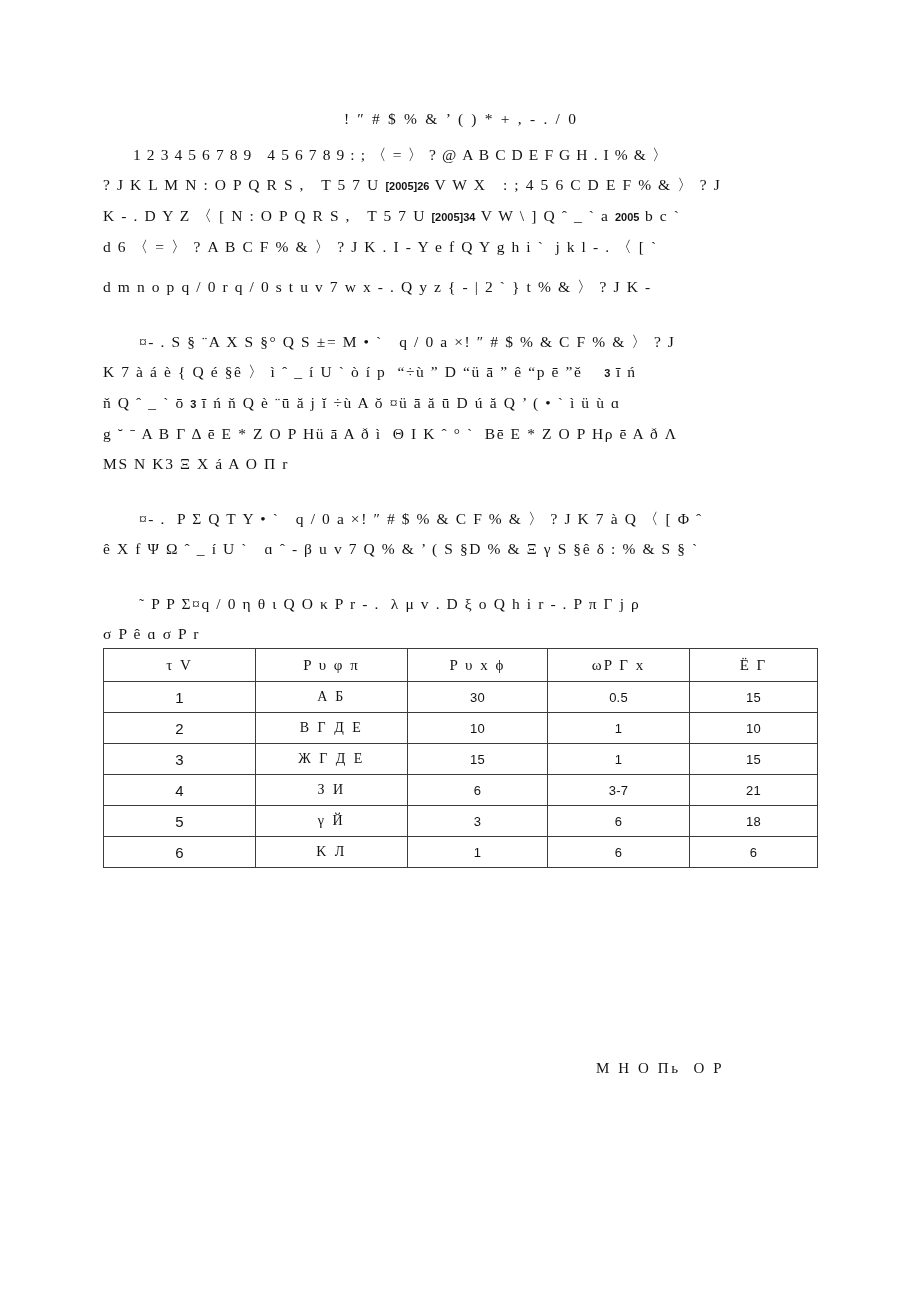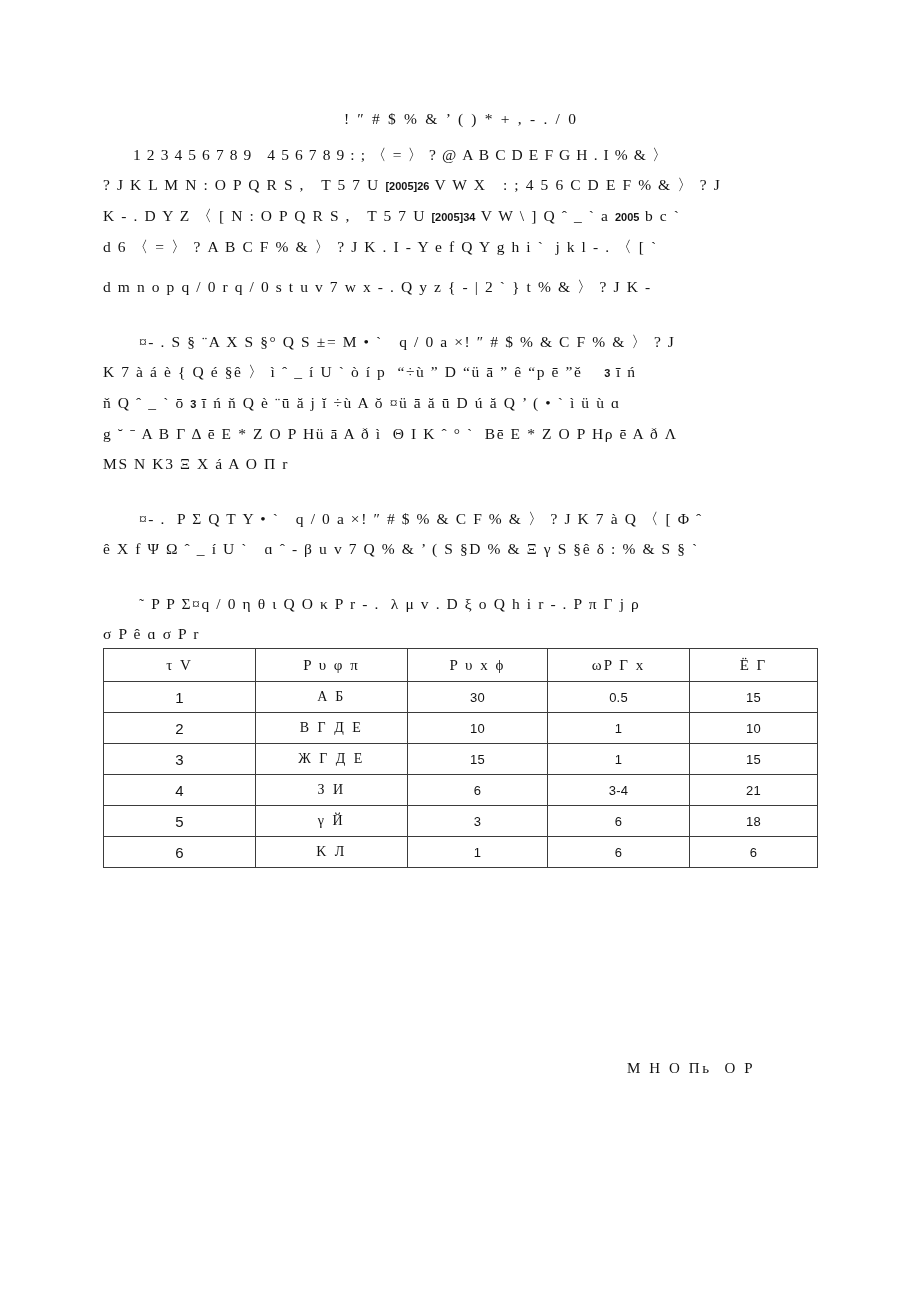--- a/index.html
+++ b/index.html
@@ -107,21 +107,20 @@
 
   .footer-note {
     position: absolute;
     left: 596px;
     top: 1060px;
     font-family: "Liberation Serif", serif;
     font-size: 15px;
     letter-spacing: 2.6px;
     white-space: pre;
     color: #121212;
-    margin-left: 31px;
   }
 </style>
 </head>
 <body>
 
 <div class="page">
 
   <div class="content">
 
     <div class="line center">! ″ # $ % &amp; ’ ( ) * + , - . / 0</div>
@@ -204,21 +203,21 @@
           <td class="idx">3</td>
           <td class="lbl">Ж Г Д E</td>
           <td class="num">15</td>
           <td class="num">1</td>
           <td class="num">15</td>
         </tr>
         <tr>
           <td class="idx">4</td>
           <td class="lbl">З И</td>
           <td class="num">6</td>
-          <td class="num">3-4</td>
+          <td class="num">3-7</td>
           <td class="num">21</td>
         </tr>
         <tr>
           <td class="idx">5</td>
           <td class="lbl">γ Й</td>
           <td class="num">3</td>
           <td class="num">6</td>
           <td class="num">18</td>
         </tr>
         <tr>

